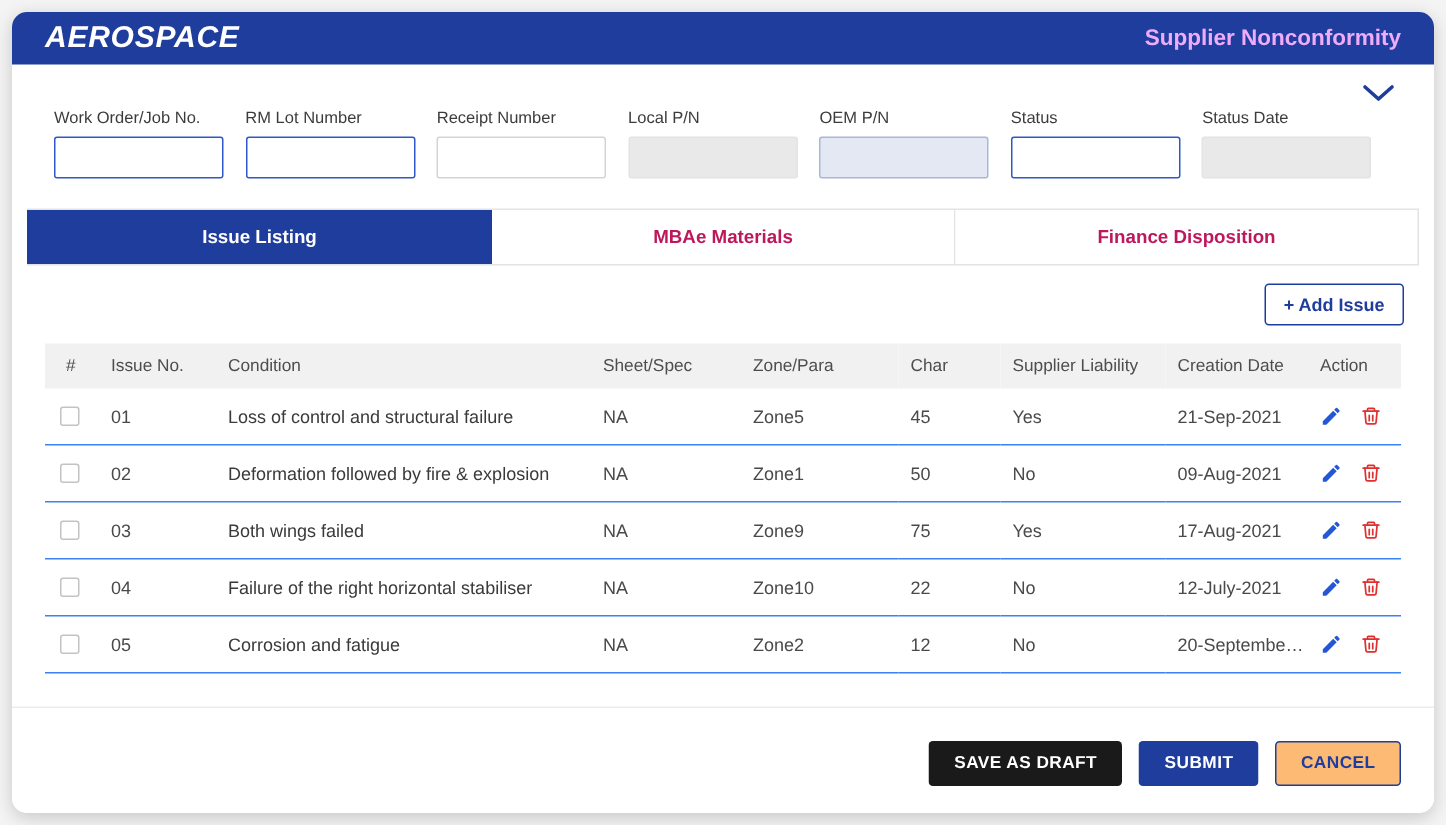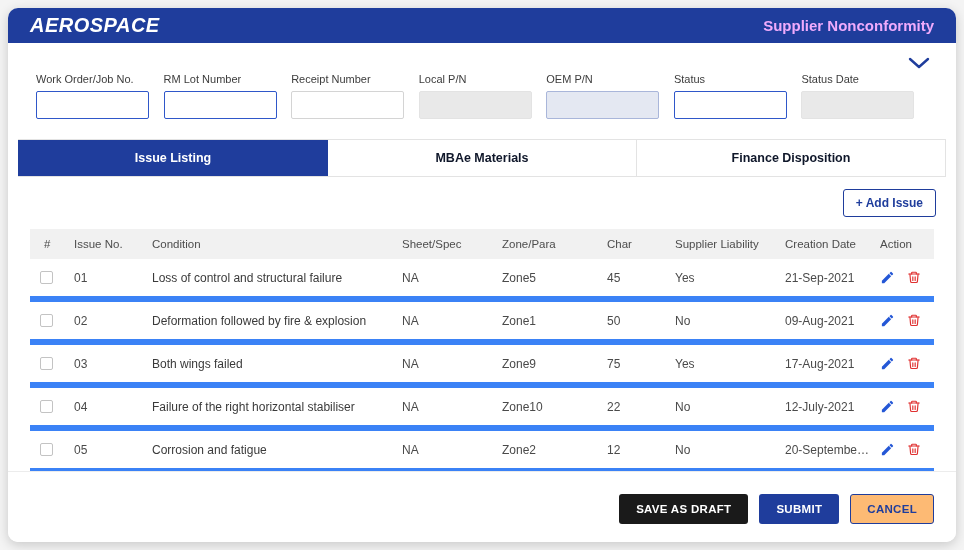--- a/index.html
+++ b/index.html
@@ -44,21 +44,21 @@
   .filter input.disabled { background:#e9e9e9; border:1px solid #e3e3e3; }
   .filter input.disabled-blue { background:#e4e8f2; border:1px solid #a9b6da; }
   .chevron { position:absolute; right:26px; top:12px; cursor:pointer; color:var(--primary-blue, #1f3d9c); }
   
   .tabs {
     display:flex; height:38px; margin:0 10px;
     border:1px solid #e3e3e3; border-left:none; border-right:none;
   }
   .tab {
     flex:1; display:flex; align-items:center; justify-content:center;
-    font-size:12.5px; font-weight:bold; color:#0f172a;
+    font-size:12.5px; font-weight:bold; color:#be185d;
     background:#fff; border-right:1px solid #e3e3e3; cursor:pointer;
   }
   .tab:first-child { border-left:1px solid #e3e3e3; }
   .tab.active { background:var(--primary-blue, #1f3d9c); color:#fff; border-color:var(--primary-blue, #1f3d9c); }
   
   .add-row { display:flex; justify-content:flex-end; margin:12px 20px 0 0; }
   .add-issue {
     background:#fff; color:var(--primary-blue, #1f3d9c);
     border:1px solid var(--primary-blue, #1f3d9c);
     border-radius:3px; font-size:12px; font-weight:bold;
@@ -71,21 +71,21 @@
   col.c-check { width:36px; } col.c-issue { width:78px; } col.c-cond { width:250px; }
   col.c-sheet { width:100px; } col.c-zone { width:105px; } col.c-char { width:68px; }
   col.c-liab { width:110px; } col.c-date { width:95px; } col.c-act { width:62px; }
   thead th {
     background:#f1f1f1; height:30px; text-align:left;
     font-size:11.5px; font-weight:normal; color:#4d4d4d;
     padding-left:8px;
   }
   thead th:first-child { padding-left:14px; }
   tbody td {
-    height:37px; border-bottom:6px solid #3b82f6;
+    height:37px; border-bottom:1px solid #3b82f6;
     font-size:12px; color:#4a4a4a; padding-left:8px;
     white-space:nowrap; overflow:hidden; text-overflow:ellipsis;
   }
   tbody td:first-child { padding-left:10px; }
   td.cond { color:#3a3a3a; }
   input[type="checkbox"] {
     appearance:none; -webkit-appearance:none;
     width:13px; height:13px; border:1.5px solid #c3c3c3;
     border-radius:2px; background:#fff; cursor:pointer; display:block;
   }

